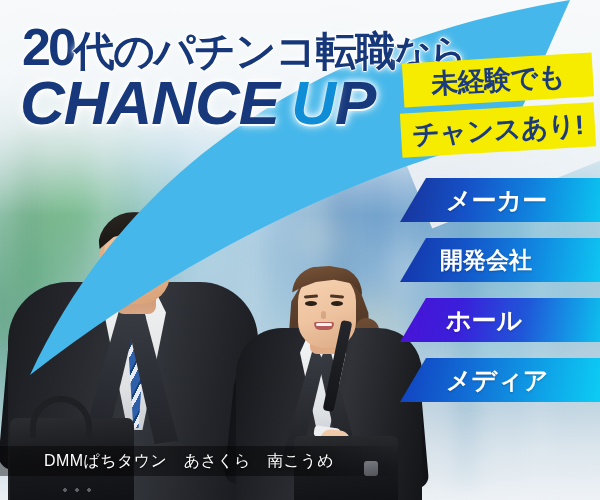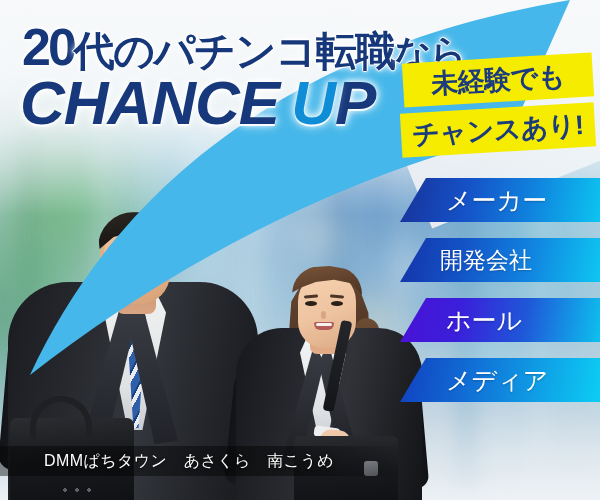--- a/index.html
+++ b/index.html
@@ -319,21 +319,21 @@
   
   .navlist{position:absolute;right:0;top:178px;width:200px;}
   .navbtn{
     position:relative;
     height:44px;
     margin-bottom:16px;
     display:flex;align-items:center;
     padding-left:46px;
     color:#fff;
     font-size:25px;
-    font-weight:400;
+    font-weight:700;
     letter-spacing:0px;
     white-space:nowrap;
     clip-path:polygon(26px 0,100% 0,100% 100%,0 100%);
     box-shadow:0 2px 5px rgba(0,0,0,.22);
     text-shadow:0 1px 2px rgba(0,0,0,.22);
   }
   .navbtn.small{font-size:23px;padding-left:40px;}
   .navbtn:last-child{margin-bottom:0;}
 
   

